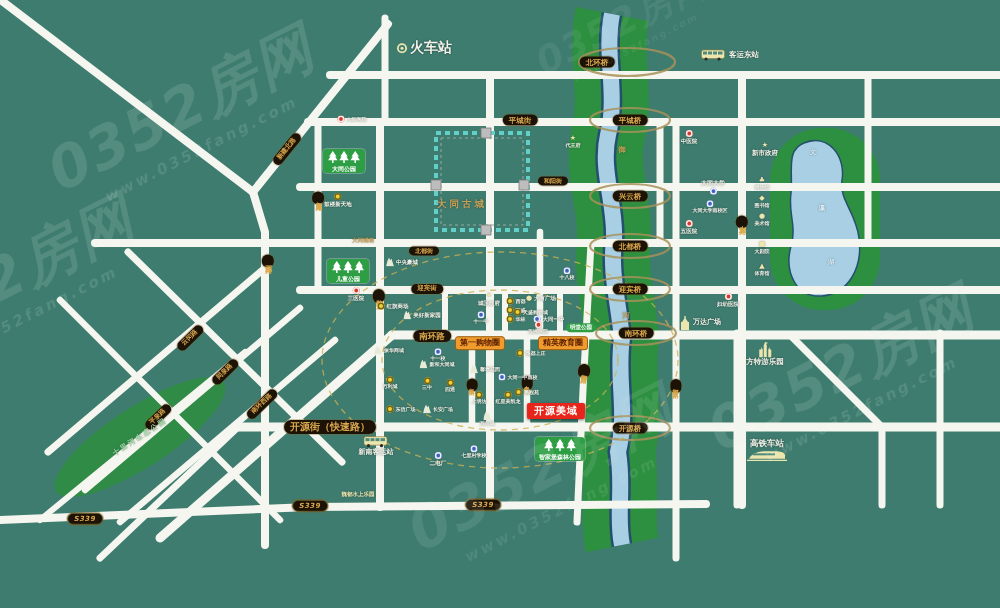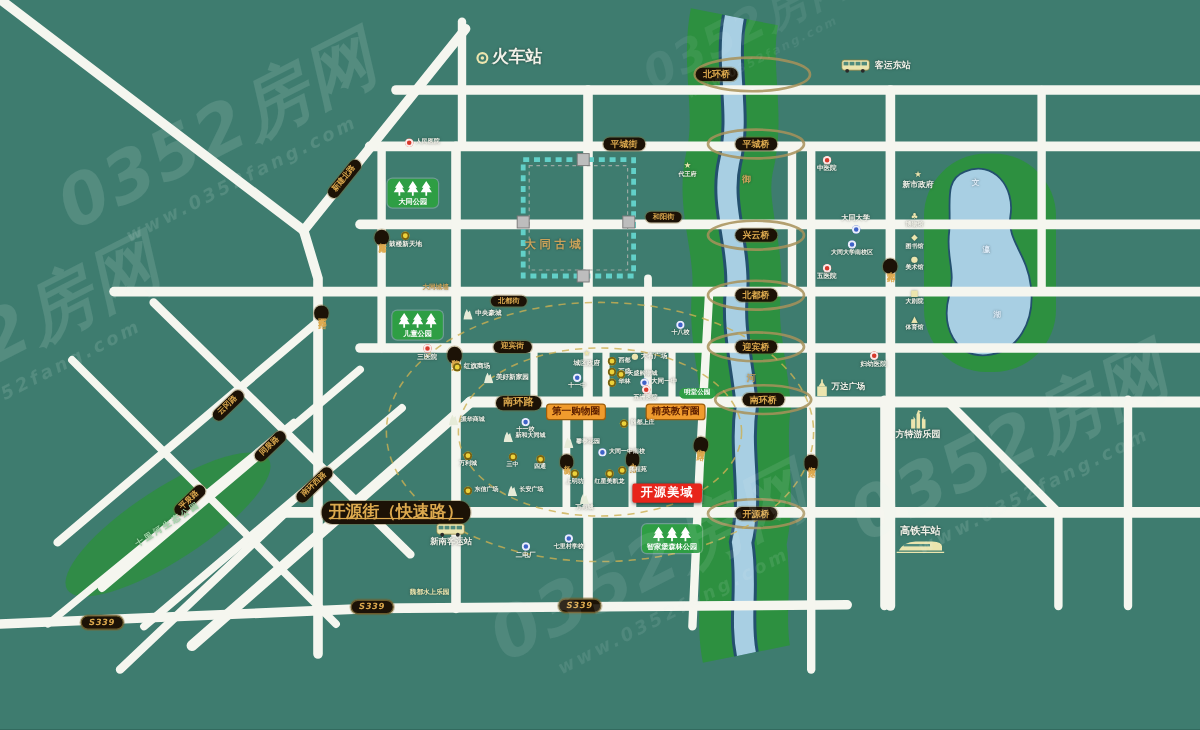--- a/index.html
+++ b/index.html
@@ -159,21 +159,21 @@
       <div class="lb t-pill" style="left: 630px; top: 196px; transform: translate(-50%, -50%); font-size: 7.5px;">兴云桥</div>
       <div class="lb t-pill" style="left: 630px; top: 246px; transform: translate(-50%, -50%); font-size: 7.5px;">北都桥</div>
       <div class="lb t-pill" style="left: 630px; top: 289px; transform: translate(-50%, -50%); font-size: 7.5px; font-family: Liberation Serif, serif;">迎宾桥</div>
       <div class="lb t-pill" style="left: 636px; top: 333px; transform: translate(-50%, -50%); font-size: 7.5px;">南环桥</div>
       <div class="lb t-pill" style="left: 630px; top: 428px; transform: translate(-50%, -50%); font-size: 7.5px;">开源桥</div>
       <div class="lb t-pill" style="left: 520px; top: 120px; transform: translate(-50%, -50%); font-size: 7.5px;">平城街</div>
       <div class="lb t-pill" style="left: 553px; top: 181px; transform: translate(-50%, -50%); font-size: 6px;">和阳街</div>
       <div class="lb t-pill" style="left: 424px; top: 251px; transform: translate(-50%, -50%); font-size: 6px;">北都街</div>
       <div class="lb t-pill" style="left: 427px; top: 289px; transform: translate(-50%, -50%); font-size: 6.5px;">迎宾街</div>
       <div class="lb t-pill" style="left: 432px; top: 336px; transform: translate(-50%, -50%); font-size: 8.5px;">南环路</div>
-      <div class="lb t-pill" style="left: 330px; top: 427px; transform: translate(-50%, -50%); font-size: 14px; text-decoration: underline;">开源街（快速路）</div>
+      <div class="lb t-pill" style="left: 330px; top: 427px; transform: translate(-50%, -50%); font-size: 10px;">开源街（快速路）</div>
       <div class="lb t-pill vert" style="left: 379px; top: 296px; transform: translate(-50%, -50%); font-size: 7px;">魏都大道</div>
       <div class="lb t-pill vert" style="left: 318px; top: 198px; transform: translate(-50%, -50%); font-size: 6.5px;">新建路</div>
       <div class="lb t-pill" style="left: 287px; top: 149px; transform: translate(-50%, -50%) rotate(-51deg); font-size: 6.5px;">新建北路</div>
       <div class="lb t-pill vert" style="left: 268px; top: 261px; transform: translate(-50%, -50%); font-size: 7px;">西环路</div>
       <div class="lb t-pill vert" style="left: 742px; top: 222px; transform: translate(-50%, -50%); font-size: 7px;">太和路</div>
       <div class="lb t-pill vert" style="left: 584px; top: 371px; transform: translate(-50%, -50%) rotate(7deg); font-size: 6.5px;">御河西路</div>
       <div class="lb t-pill vert" style="left: 676px; top: 386px; transform: translate(-50%, -50%); font-size: 6px;">御河东路</div>
       <div class="lb t-pill vert" style="left: 472px; top: 385px; transform: translate(-50%, -50%); font-size: 5.5px;">红旗街</div>
       <div class="lb t-pill vert" style="left: 527px; top: 383px; transform: translate(-50%, -50%); font-size: 5.5px;">永泰南路</div>
       <div class="lb t-pill" style="left: 190px; top: 338px; transform: translate(-50%, -50%) rotate(-44deg); font-size: 6.5px;">云冈路</div>

